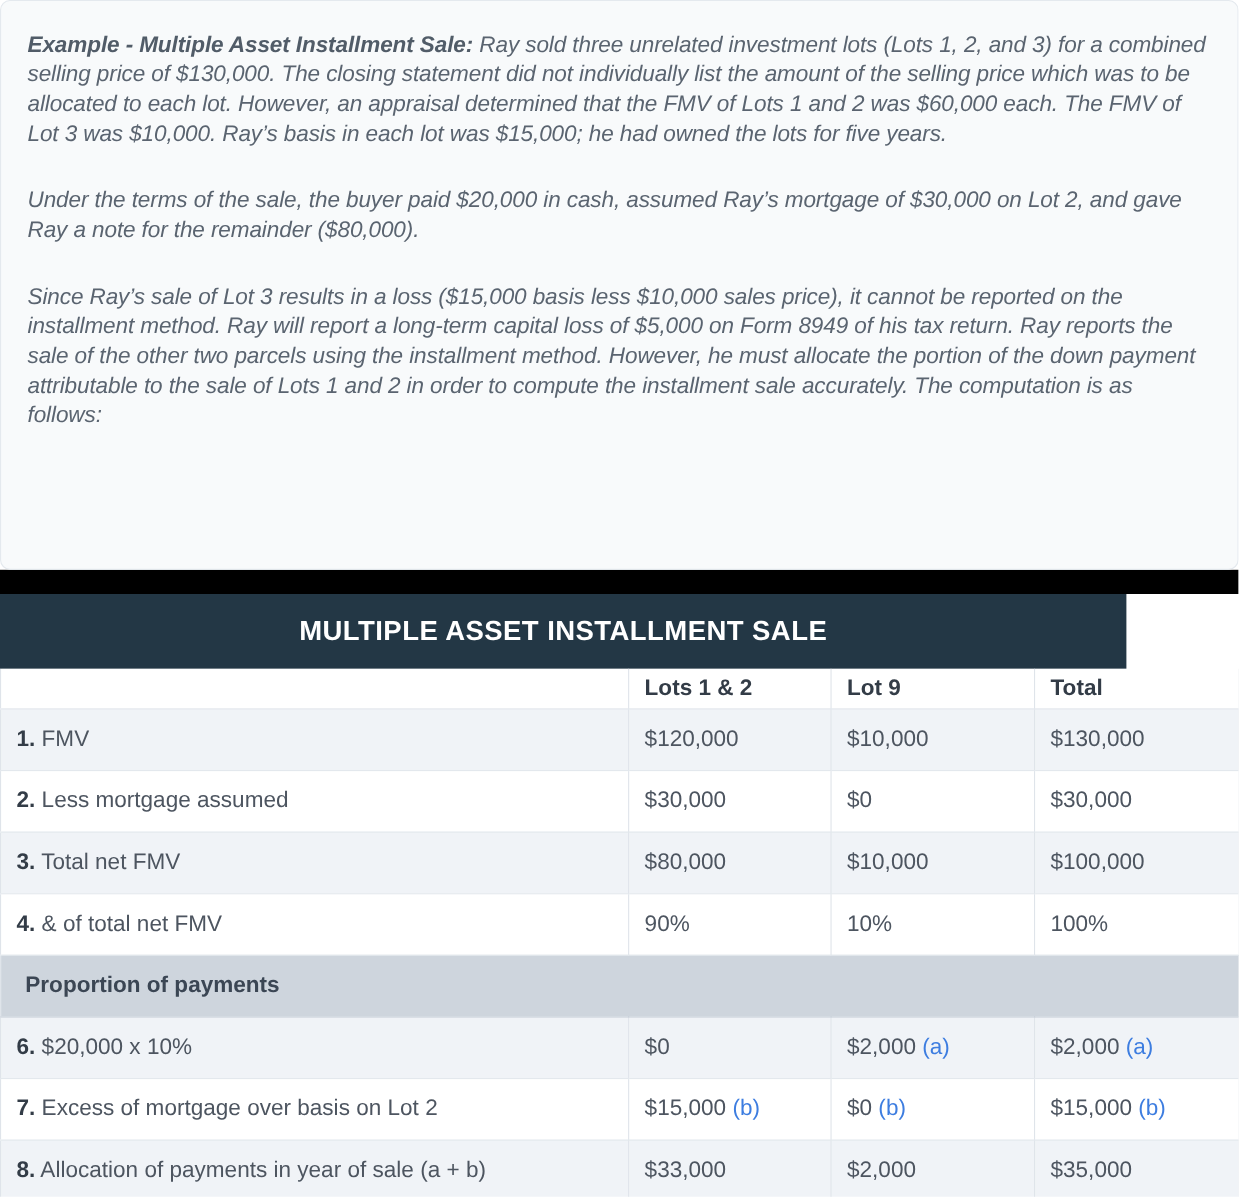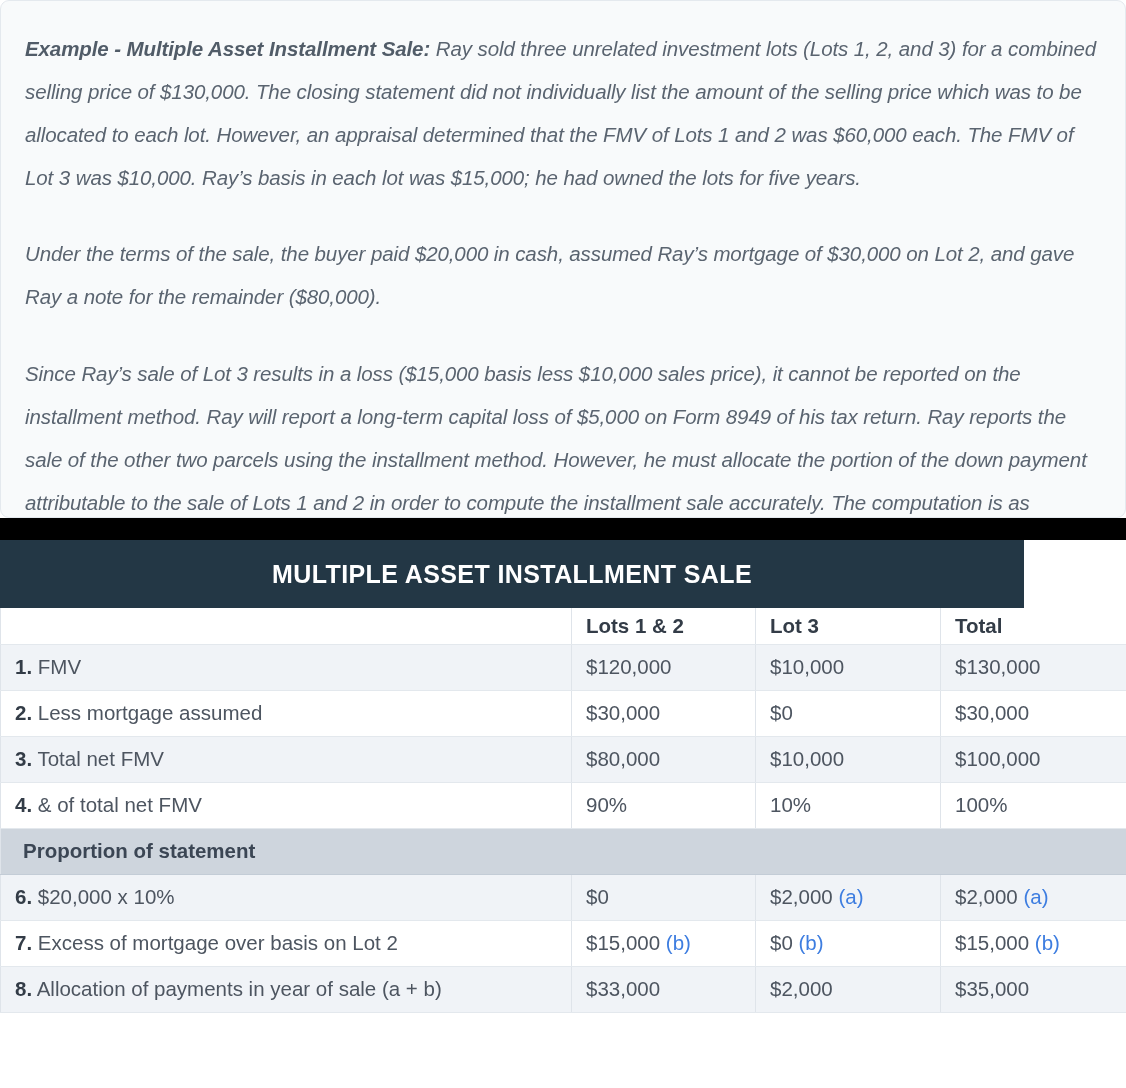--- a/index.html
+++ b/index.html
@@ -25,21 +25,21 @@
     background: #f8fafb;
     border: 1px solid #e4e9ee;
     border-radius: 9px;
     padding: 26px 28px 20px 24px;
     overflow: hidden;
   }
   .example-card p {
     margin: 0;
     font-style: italic;
     font-size: 20.5px;
-    line-height: 43px;
+    line-height: 27px;
     color: #5a6470;
     letter-spacing: -0.1px;
   }
   .example-card p.spaced {
     margin-top: 33.4px;
   }
   .lead-in {
     font-weight: bold;
     font-style: italic;
     color: #515c68;
@@ -78,21 +78,21 @@
     border-right: 1px solid #dfe4ea;
   }
   table.calc col.c-label { width: 571px; }
   table.calc col.c-a     { width: 184px; }
   table.calc col.c-b     { width: 185px; }
   table.calc col.c-c     { width: 186px; }
 
   table.calc th,
   table.calc td {
     box-sizing: border-box;
-    height: 46px;
+    height: 56px;
     padding: 0 14px;
     text-align: left;
     vertical-align: middle;
     font-size: 20.5px;
     color: #4d5560;
     font-weight: normal;
     border-bottom: 1px solid #e3e8ed;
     border-right: 1px solid #dfe4ea;
     white-space: nowrap;
   }
@@ -148,21 +148,21 @@
     <colgroup>
       <col class="c-label">
         <col class="c-a">
         <col class="c-b">
         <col class="c-c">
     </colgroup>
     <thead>
       <tr>
         <th class="blank"></th>
         <th>Lots 1 &amp; 2</th>
-        <th>Lot 3</th>
+        <th>Lot 9</th>
         <th>Total</th>
       </tr>
     </thead>
     <tbody>
 
       <tr class="stripe">
         <td class="label"><span class="num">1.</span><span class="txt"> FMV</span></td>
         <td><span>$120,000</span> <span class="ann"></span></td>
         <td><span>$10,000</span> <span class="ann"></span></td>
         <td><span>$130,000</span> <span class="ann"></span></td>
@@ -183,21 +183,21 @@
       </tr>
 
       <tr class="plain">
         <td class="label"><span class="num">4.</span><span class="txt"> &amp; of total net FMV</span></td>
         <td><span>90%</span> <span class="ann"></span></td>
         <td><span>10%</span> <span class="ann"></span></td>
         <td><span>100%</span> <span class="ann"></span></td>
       </tr>
 
       <tr class="section">
-        <td colspan="4">Proportion of statement</td>
+        <td colspan="4">Proportion of payments</td>
       </tr>
 
 
       <tr class="stripe">
         <td class="label"><span class="num">6.</span><span class="txt"> $20,000 x 10%</span></td>
         <td><span>$0</span> <span class="ann"></span></td>
         <td><span>$2,000</span> <span class="ann">(a)</span></td>
         <td><span>$2,000</span> <span class="ann">(a)</span></td>
       </tr>
 

